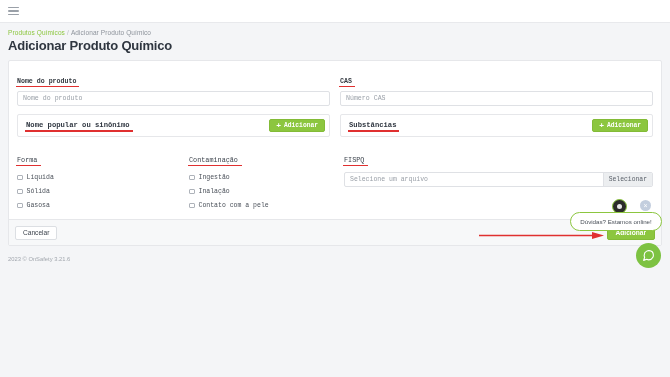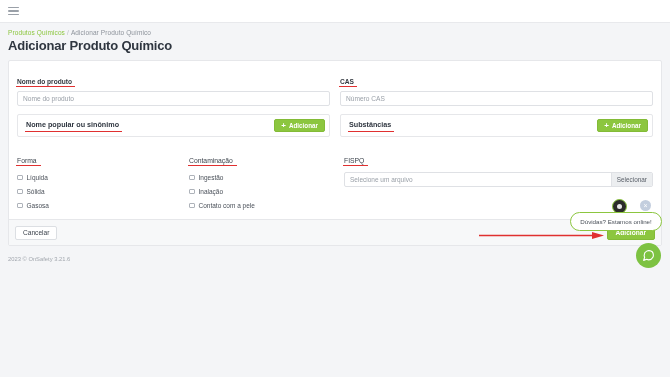--- a/index.html
+++ b/index.html
@@ -29,21 +29,21 @@
   .page-title {
     font-size: 13px; font-weight: bold; color: #2f3640;
     margin-top: 2px; letter-spacing: -.2px;
   }
 
   
   .card {
     margin: 3px 8px 0 8px; background: #ffffff;
     border: 1px solid #e6e7ea; border-radius: 2px;
   }
-  .card-body { padding: 9px 8px 10px 8px; }
+  .card-body { padding: 9px 8px 10px 8px; font-family: Liberation Mono, monospace; }
 
   .row { display: flex; gap: 10px; }
   .col { flex: 1 1 0; min-width: 0; }
 
   
   .flabel {
     font-size: 6.6px; font-weight: bold; color: #333940;
     display: inline-block; position: relative; padding-bottom: 2px;
   }
   .flabel.ann::after {

